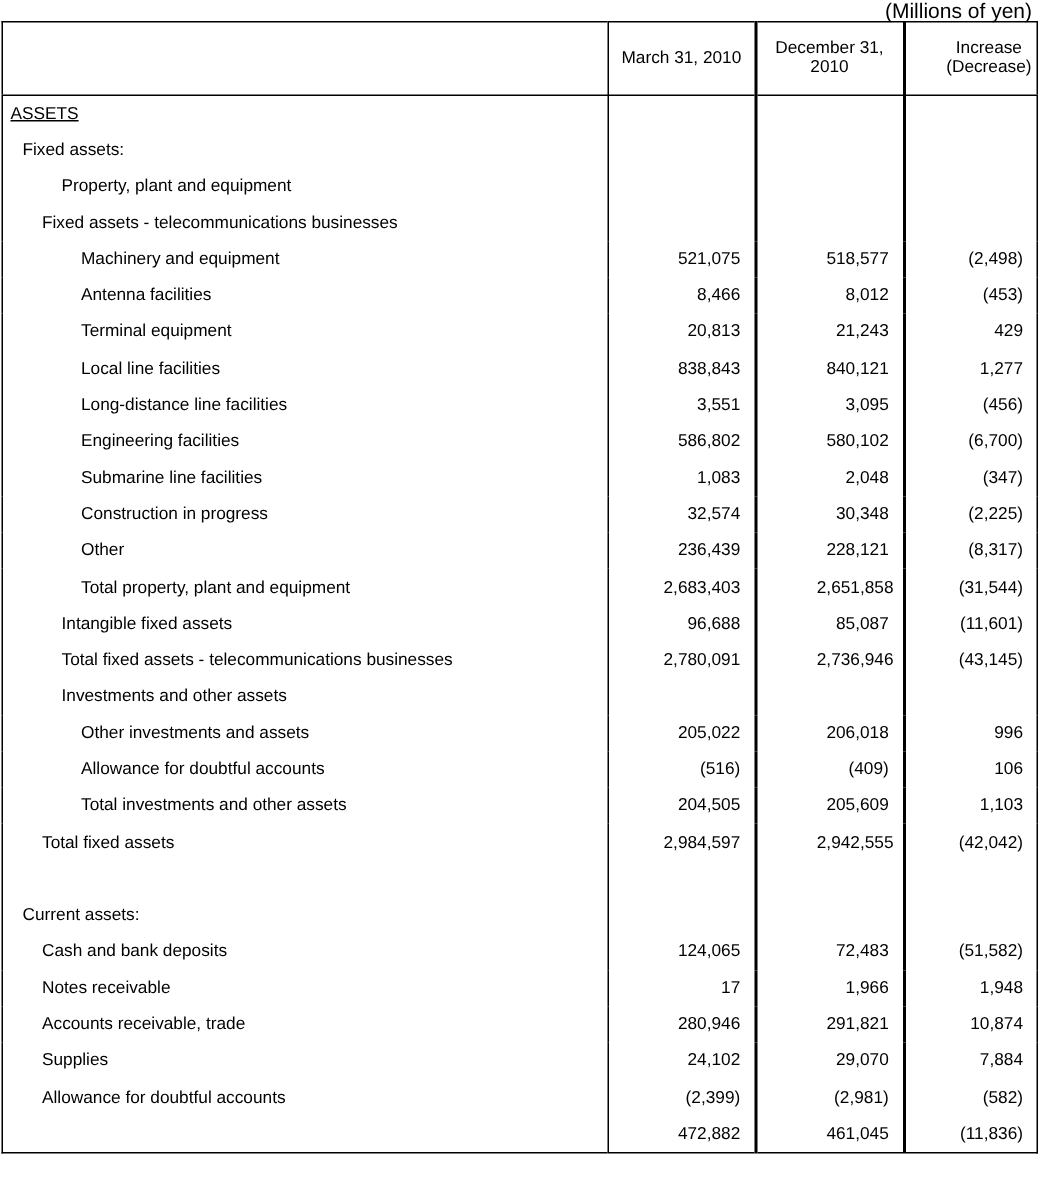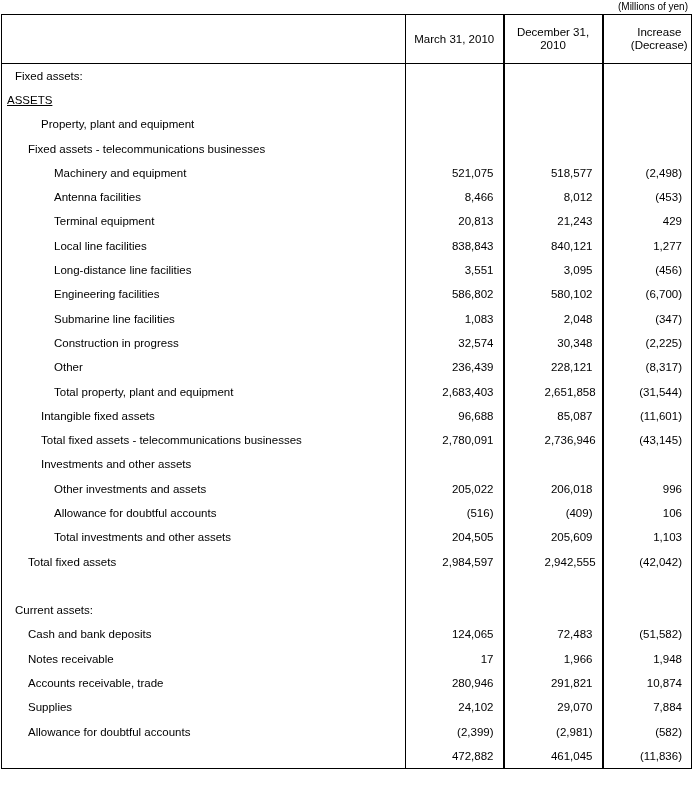--- a/index.html
+++ b/index.html
@@ -24,21 +24,21 @@
     box-sizing: border-box;
   }
 
   
   .units-caption {
     position: absolute;
     top: 0px;
     left: 0px;
     width: 690px;
     text-align: right;
-    font-size: 10px;
+    font-size: 14px;
     line-height: 14px;
     padding-right: 2px;
     box-sizing: border-box;
     white-space: nowrap;
   }
 
   
   .table-wrap {
     position: absolute;
     top: 14px;
@@ -149,27 +149,27 @@
           <th class="h-dec">December 31, 2010</th>
           <th class="h-inc">
             <div>Increase</div>
             <div>(Decrease)</div>
           </th>
         </tr>
       </thead>
       <tbody id="bs-body">
 
       <tr>
+            <td class="label ind0"><span class="underline-text">ASSETS</span></td>
+            <td class="num mar"></td>
+            <td class="num dec"></td>
+            <td class="num inc"></td>
+          </tr>
+          <tr>
             <td class="label ind1"><span>Fixed assets:</span></td>
-            <td class="num mar"></td>
-            <td class="num dec"></td>
-            <td class="num inc"></td>
-          </tr>
-          <tr>
-            <td class="label ind0"><span class="underline-text">ASSETS</span></td>
             <td class="num mar"></td>
             <td class="num dec"></td>
             <td class="num inc"></td>
           </tr>
           <tr>
             <td class="label ind3"><span>Property, plant and equipment</span></td>
             <td class="num mar"></td>
             <td class="num dec"></td>
             <td class="num inc"></td>
           </tr>

